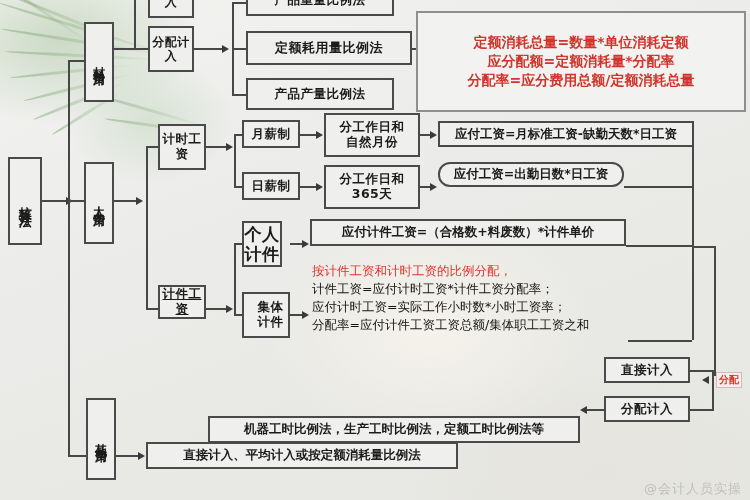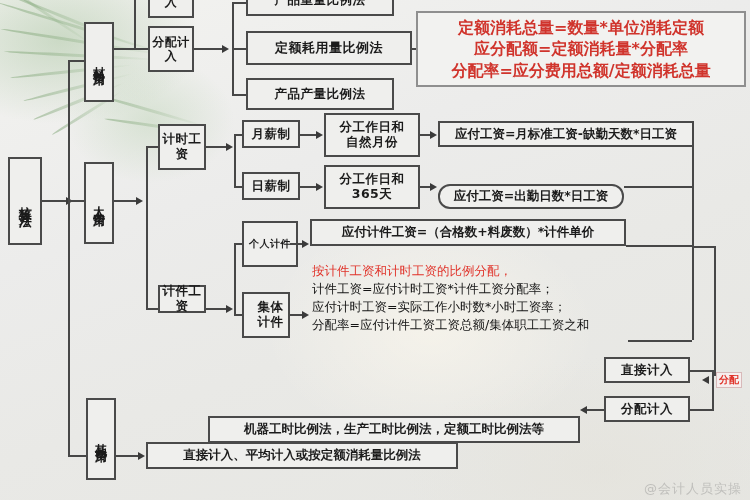--- a/index.html
+++ b/index.html
@@ -155,21 +155,21 @@
   </div>
 
   <div class="ln lnh" style="left:232px;top:94px;width:14px;"></div>
   <div class="node" style="left:246px;top:78px;width:148px;height:32px;font-size:12.5px;">
     <span>产品产量比例法</span>
   </div>
 
   <div class="ln lnh" style="left:412px;top:48px;width:14px;"></div>
   <div class="arw" style="left:424px;top:45px;"></div>
 
-  <div class="redbox" style="left:416px;top:11px;width:330px;height:76px;font-size:16px;">
+  <div class="redbox" style="left:416px;top:11px;width:330px;height:101px;font-size:14px;">
     <div>定额消耗总量=数量*单位消耗定额</div>
     <div>应分配额=定额消耗量*分配率</div>
     <div>分配率=应分费用总额/定额消耗总量</div>
   </div>
 
   <div class="ln lnh" style="left:68px;top:200px;width:16px;"></div>
   <div class="node vert" style="left:84px;top:162px;width:30px;height:82px;font-size:12px;">人工费用</div>
 
   <div class="ln lnh" style="left:114px;top:200px;width:24px;"></div>
   <div class="arw" style="left:136px;top:197px;"></div>
@@ -204,34 +204,34 @@
     <span>日薪制</span>
   </div>
   <div class="ln lnh" style="left:300px;top:186px;width:18px;"></div>
   <div class="arw" style="left:316px;top:183px;"></div>
   <div class="node" style="left:324px;top:165px;width:96px;height:44px;font-size:12.5px;flex-direction:column;">
     <span>分工作日和</span>
     <span>365天</span>
   </div>
   <div class="ln lnh" style="left:420px;top:186px;width:12px;"></div>
   <div class="arw" style="left:430px;top:183px;"></div>
-  <div class="node formula" style="left:438px;top:184px;width:186px;height:25px;font-size:12.5px;border-radius:12px;">
+  <div class="node formula" style="left:438px;top:162px;width:186px;height:25px;font-size:12.5px;border-radius:12px;">
     <span>应付工资=出勤日数*日工资</span>
   </div>
 
   <div class="ln lnh" style="left:146px;top:308px;width:12px;"></div>
-  <div class="node" style="left:158px;top:285px;width:48px;height:28px;font-size:12.5px;">
+  <div class="node" style="left:158px;top:285px;width:48px;height:34px;font-size:12.5px;text-decoration:underline;">
     <span>计件工资</span>
   </div>
   <div class="ln lnh" style="left:206px;top:308px;width:22px;"></div>
   <div class="arw" style="left:226px;top:305px;"></div>
   <div class="ln lnv" style="left:234px;top:243px;height:71px;"></div>
 
   <div class="ln lnh" style="left:234px;top:243px;width:8px;"></div>
-  <div class="node" style="left:242px;top:221px;width:56px;height:46px;font-size:10px;">
+  <div class="node" style="left:242px;top:221px;width:40px;height:46px;font-size:17px;">
     <span>个人计件</span>
   </div>
   <div class="ln lnh" style="left:290px;top:243px;width:14px;"></div>
   <div class="arw" style="left:302px;top:240px;"></div>
   <div class="node formula" style="left:310px;top:219px;width:316px;height:27px;font-size:12.5px;">
     <span>应付计件工资=（合格数+料废数）*计件单价</span>
   </div>
 
   <div class="ln lnh" style="left:234px;top:314px;width:8px;"></div>
   <div class="node" style="left:242px;top:292px;width:48px;height:46px;font-size:12.5px;padding-left:9px;">

